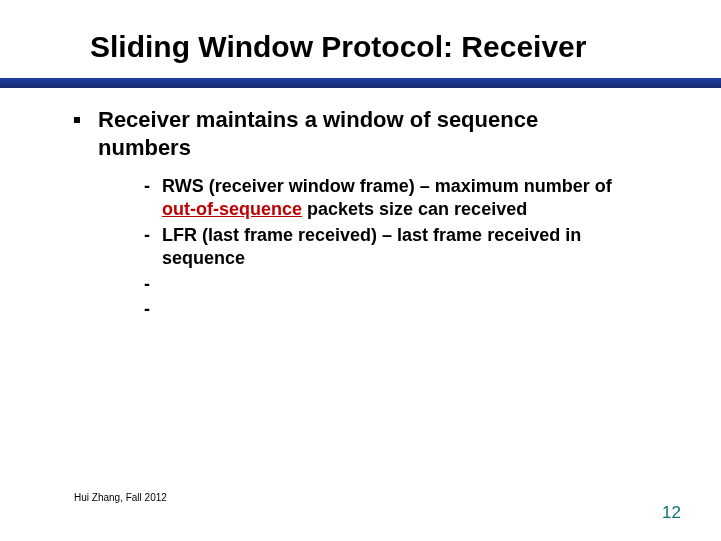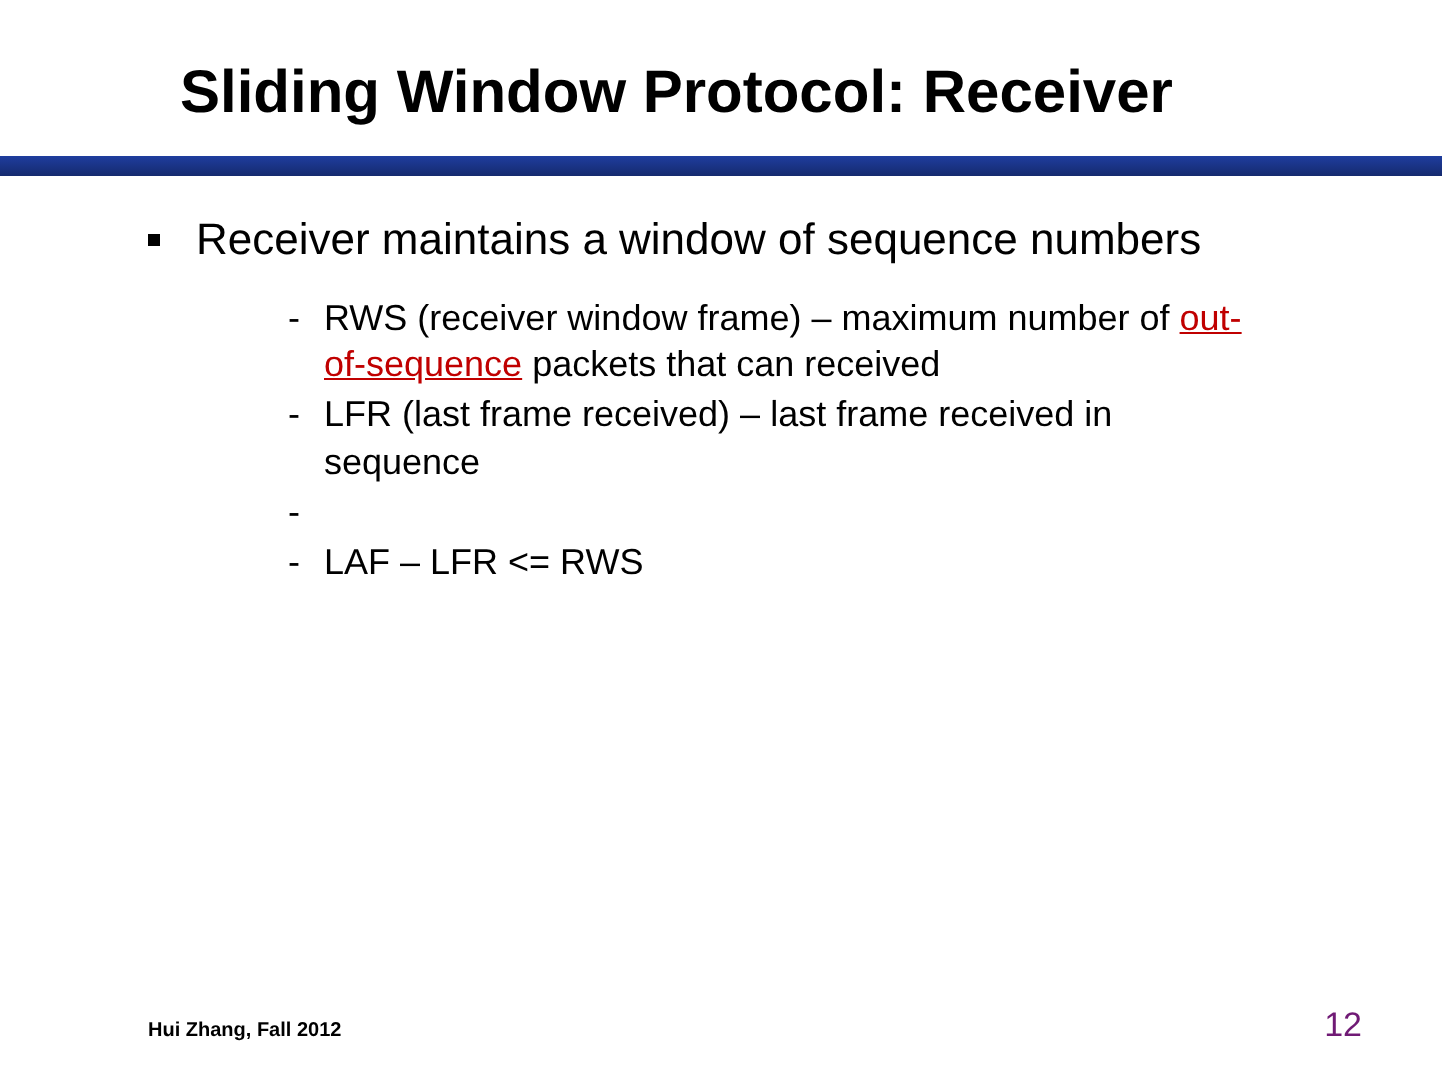--- a/index.html
+++ b/index.html
@@ -1,67 +1,66 @@
 <!DOCTYPE html>
 <html><head>
 <meta charset="utf-8">
 <style>
   * { margin: 0; padding: 0; box-sizing: border-box; }
   html, body { width: 721px; height: 541px; background: #fff; font-family: Arial, Helvetica, sans-serif; color: #000; }
   .slide { position: relative; width: 721px; height: 541px; }
   .title { font-size: 30px; font-weight: bold; padding: 30px 56px 14px 90px; letter-spacing: 0; }
   .bar { height: 10px; background: #1f3a93; background: linear-gradient(#1f3d9e,#152a6e); margin: 0 0 18px 0; }
-  .body { padding: 0 86px 0 74px; }
+  .body { padding: 0 86px 0 74px; font-weight: bold; }
   .lvl1 { display: flex; align-items: flex-start; margin-bottom: 14px; }
   .bullet-sq { width: 6px; height: 6px; background: #000; margin-top: 11px; margin-right: 18px; flex-shrink: 0; }
   .lvl1-text { font-size: 22px; line-height: 1.25; }
   .lvl2-list { padding-left: 70px; }
   .lvl2 { display: flex; align-items: flex-start; margin-bottom: 2px; }
   .dash { width: 12px; flex-shrink: 0; font-size: 18px; line-height: 1.3; margin-right: 6px; }
   .lvl2-text { font-size: 18px; line-height: 1.3; }
   .red { color: #c00000; }
   .ul { text-decoration: underline; }
-  .footer-left { position: absolute; left: 74px; bottom: 20px; font-size: 10px; color: #000; font-weight: bold; }
-  .footer-right { position: absolute; right: 40px; bottom: 18px; font-size: 17px; color: #701a75; margin-top: 16px; }
+  .footer-left { position: absolute; left: 74px; bottom: 38px; font-size: 10px; color: #000; }
+  .footer-right { position: absolute; right: 40px; bottom: 18px; font-size: 17px; color: #0f766e; margin-top: 16px; }
 </style>
 </head>
 <body>
 
 <div class="slide">
 
   <div class="title">Sliding Window Protocol: Receiver</div>
   <div class="bar"></div>
 
   <div class="body">
     <div class="lvl1">
       <div class="bullet-sq"></div>
       <div class="lvl1-text">Receiver maintains a window of sequence numbers</div>
     </div>
 
     <div class="lvl2-list">
 
       <div class="lvl2">
         <div class="dash">-</div>
         <div class="lvl2-text">
-          <span>RWS (receiver window frame) – maximum number of </span><span class="red ul">out-of-sequence</span><span> packets that can received</span>
+          <span>RWS (receiver window frame) – maximum number of </span><span class="red ul">out-of-sequence</span><span> packets size can received</span>
         </div>
       </div>
 
       <div class="lvl2">
         <div class="dash">-</div>
         <div class="lvl2-text">LFR (last frame received) – last frame received in sequence</div>
       </div>
 
       <div class="lvl2">
         <div class="dash">-</div>
       </div>
 
       <div class="lvl2">
         <div class="dash">-</div>
-        <div class="lvl2-text">LAF – LFR &lt;= RWS</div>
       </div>
 
     </div>
   </div>
 
   <div class="footer-left">Hui Zhang, Fall 2012</div>
   <div class="footer-right">12</div>
 
 </div>
 

